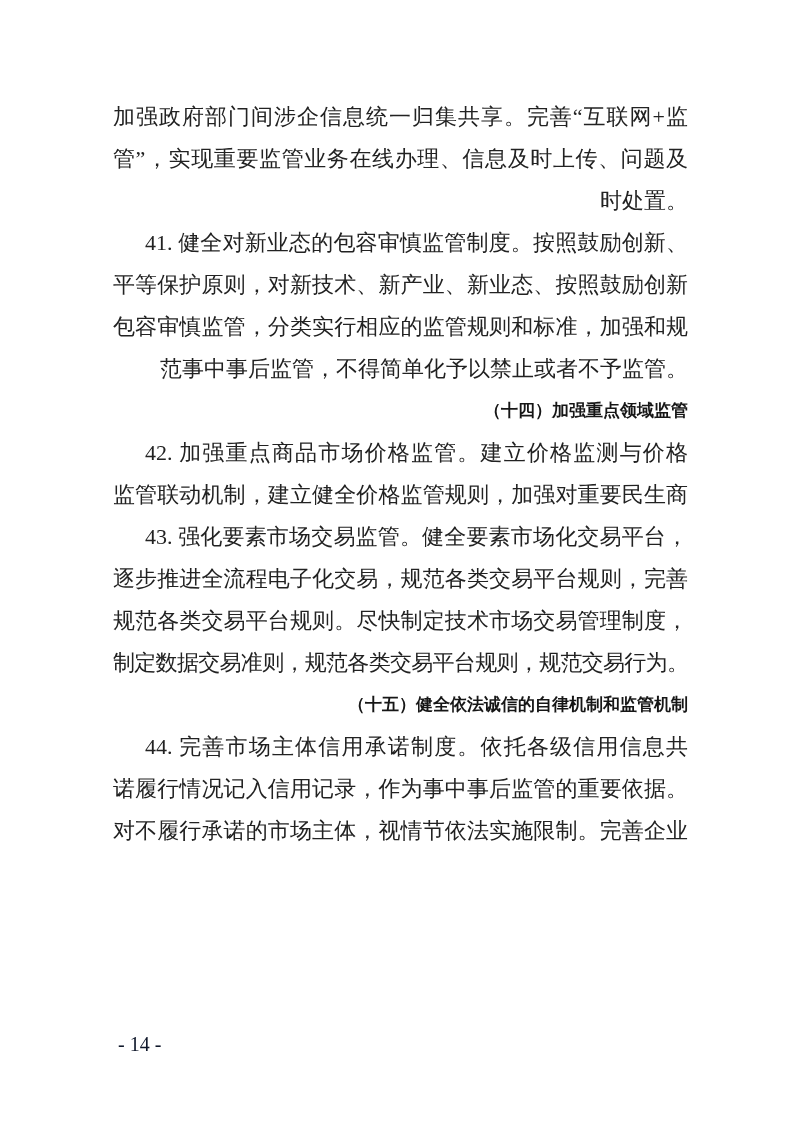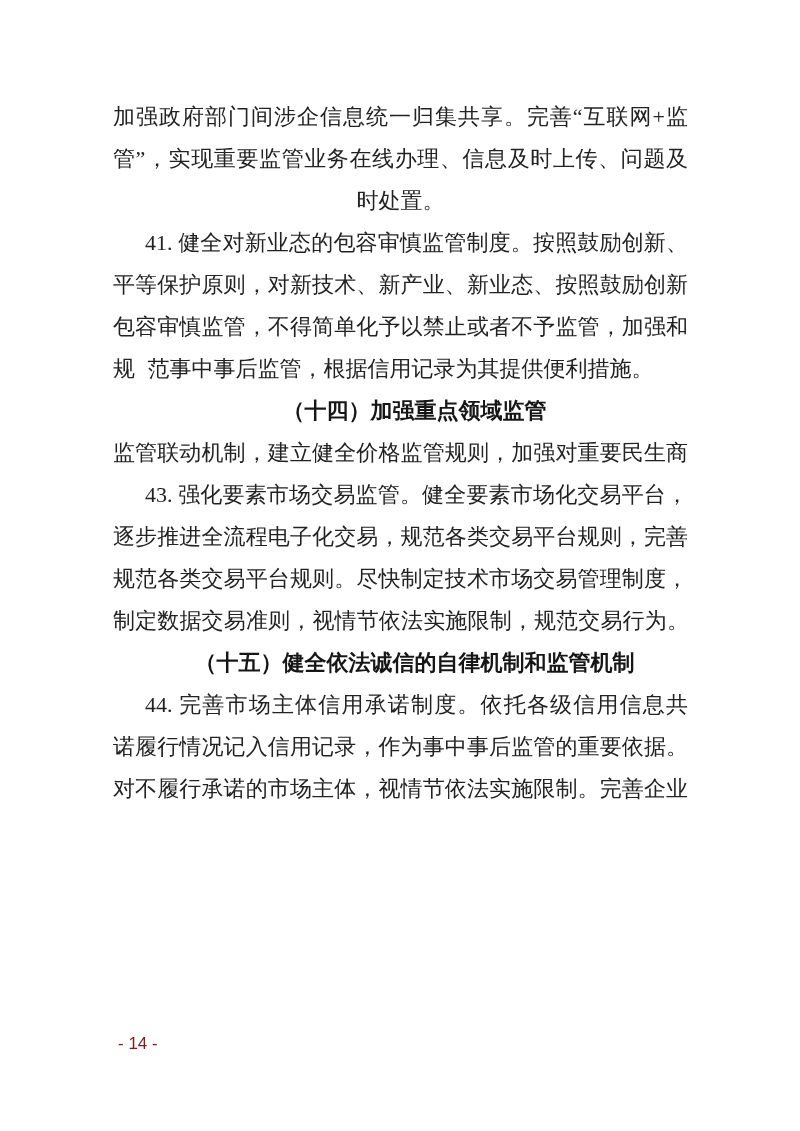--- a/index.html
+++ b/index.html
@@ -19,70 +19,71 @@
     position: absolute;
     left: 113px;
     top: 96px;
     width: 575px;
     color: #222222;
   }
   .line {
     height: 42px;
     line-height: 42px;
     font-size: 22px;
-    text-align: center;
+    text-align: right;
     overflow: visible;
   }
   
   .line.fill {
     text-align: justify;
     text-align-last: justify;
   }
   .line.indent {
     text-indent: 32px;
   }
   .line.heading {
     font-weight: bold;
-    font-size: 22px;
+    font-size: 17px;
     color: #161616;
   }
   .line.heading.indent {
     text-indent: 28px;
   }
   
   .line.tight {
     letter-spacing: -0.9px;
   }
   .page-number {
     position: absolute;
     left: 118px;
     top: 1034px;
-    font-size: 17px;
+    font-size: 20px;
     line-height: 20px;
-    color: #7f1d1d;
-    font-family: Liberation Sans, sans-serif;
+    color: #0f172a;
+    font-family: Liberation Serif, serif;
   }
 </style>
 </head>
 <body>
 
 <div class="page">
   <main class="doc-body">
       <div class="line fill">加强政府部门间涉企信息统一归集共享。完善“互联网+监</div>
       <div class="line fill">管”，实现重要监管业务在线办理、信息及时上传、问题及</div>
       <div class="line">时处置。</div>
       <div class="line indent fill">41. 健全对新业态的包容审慎监管制度。按照鼓励创新、</div>
       <div class="line fill">平等保护原则，对新技术、新产业、新业态、按照鼓励创新</div>
-      <div class="line fill">包容审慎监管，不得简单化予以禁止或者不予监管，加强和规</div>
-      <div class="line">范事中事后监管，根据信用记录为其提供便利措施。</div>
+      <div class="line fill">包容审慎监管，分类实行相应的监管规则和标准，加强和规</div>
+      <div class="line">范事中事后监管，不得简单化予以禁止或者不予监管。</div>
       <div class="line heading indent">（十四）加强重点领域监管</div>
+      <div class="line indent fill">42. 加强重点商品市场价格监管。建立价格监测与价格</div>
       <div class="line fill">监管联动机制，建立健全价格监管规则，加强对重要民生商</div>
       <div class="line indent fill">43. 强化要素市场交易监管。健全要素市场化交易平台，</div>
       <div class="line fill">逐步推进全流程电子化交易，规范各类交易平台规则，完善</div>
       <div class="line fill">规范各类交易平台规则。尽快制定技术市场交易管理制度，</div>
-      <div class="line fill tight">制定数据交易准则，视情节依法实施限制，规范交易行为。</div>
+      <div class="line fill tight">制定数据交易准则，规范各类交易平台规则，规范交易行为。</div>
       <div class="line heading indent">（十五）健全依法诚信的自律机制和监管机制</div>
       <div class="line indent fill">44. 完善市场主体信用承诺制度。依托各级信用信息共</div>
       <div class="line fill">诺履行情况记入信用记录，作为事中事后监管的重要依据。</div>
       <div class="line fill">对不履行承诺的市场主体，视情节依法实施限制。完善企业</div>
     </main>
   <div class="page-number">- 14 -</div>
 </div>
 
 </body></html>

